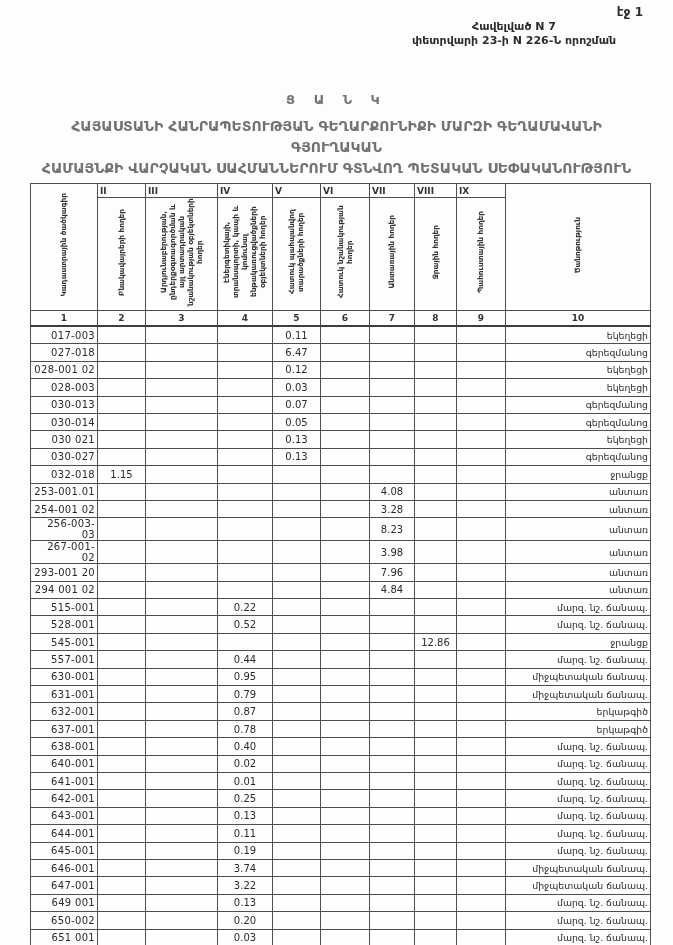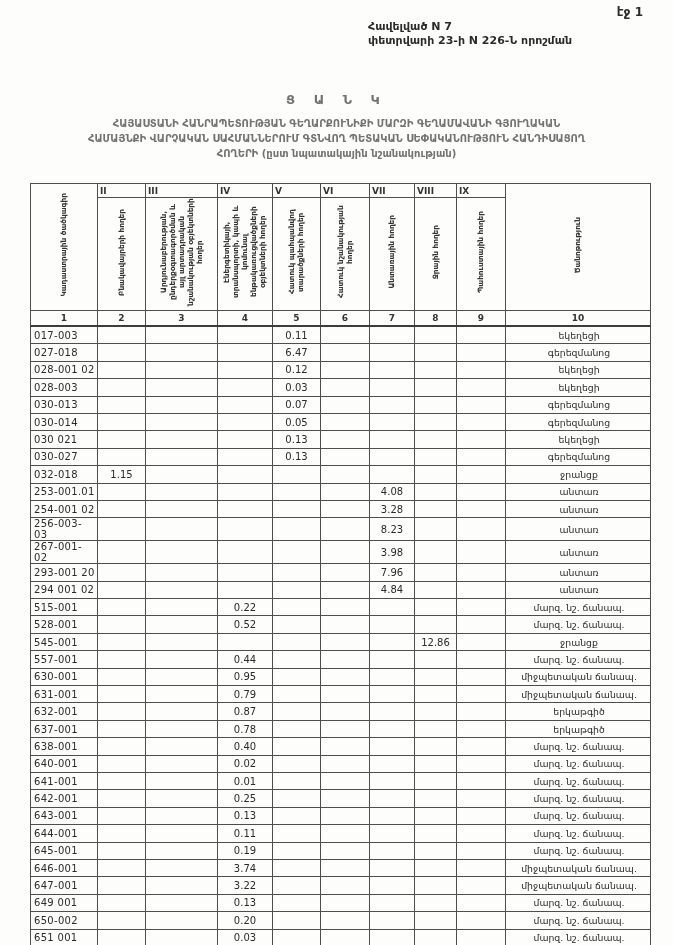--- a/index.html
+++ b/index.html
@@ -3,45 +3,45 @@
 <meta charset="utf-8">
 <style>
   html,body { margin:0; padding:0; }
   body {
     width:673px; height:945px; position:relative;
     background:#fdfdfc; color:#222;
     font-family:"DejaVu Sans", sans-serif;
     -webkit-font-smoothing:antialiased;
   }
   .page-no { position:absolute; top:5px; right:30px; font-size:12px; font-weight:bold; color:#2b2b2b; }
-  .appendix { position:absolute; top:20px; left:368px; width:292px; 
+  .appendix { position:absolute; top:20px; left:368px; width:292px; text-align:center;
               font-size:11px; font-weight:bold; line-height:1.25; color:#2b2b2b; }
   .titleblock { position:absolute; top:92px; left:28px; width:617px; text-align:center; color:#737373; }
   .doc-heading { font-size:13px; font-weight:bold; letter-spacing:7px; margin-bottom:9px; }
-  .doc-title  { font-size:10px; font-weight:bold; line-height:1.5; }
+  .doc-title  { font-size:14px; font-weight:bold; line-height:1.5; }
   .doc-title .sub { font-weight:bold; }
 
   .tablewrap { position:absolute; top:183px; left:30px; }
   table { border-collapse:collapse; table-layout:fixed; width:620px; }
   th, td { border:1px solid #4e4e4e; padding:0 2px; overflow:hidden; }
   thead th { font-weight:bold; color:#333; background:#fdfdfc; }
   .roman-cell { height:13px; font-size:9px; font-weight:bold; text-align:left; vertical-align:middle; }
   .vhead-cell { height:112px; text-align:center; vertical-align:middle; }
   .vtext {
     display:inline-block;
     writing-mode:vertical-rl; transform:rotate(180deg);
     font-size:7.3px; font-weight:600; line-height:1.25;
     max-height:108px; white-space:normal; text-align:center; color:#333;
   }
   .corner-cell .vtext { max-height:122px; }
   .num-cell { height:14px; font-size:9px; font-weight:bold; text-align:center; vertical-align:middle; border-bottom:2px solid #3d3d3d; }
   tbody td { height:16.4px; font-size:10px; vertical-align:middle; color:#2a2a2a; }
-  td.code { text-align:left; padding-left:3px; letter-spacing:0.3px; }
+  td.code { text-align:right; padding-left:3px; letter-spacing:0.3px; }
   td.val  { text-align:center; }
-  td.note { text-align:center; font-size:9.3px; padding-left:4px; white-space:nowrap; }
+  td.note { text-align:right; font-size:9.3px; padding-left:4px; white-space:nowrap; }
 </style>
 </head>
 <body>
 
 <div class="page-no">էջ 1</div>
 
 <div class="appendix">
   <div>Հավելված N 7</div>
   <div>փետրվարի 23-ի N 226-Ն որոշման</div>
 </div>

